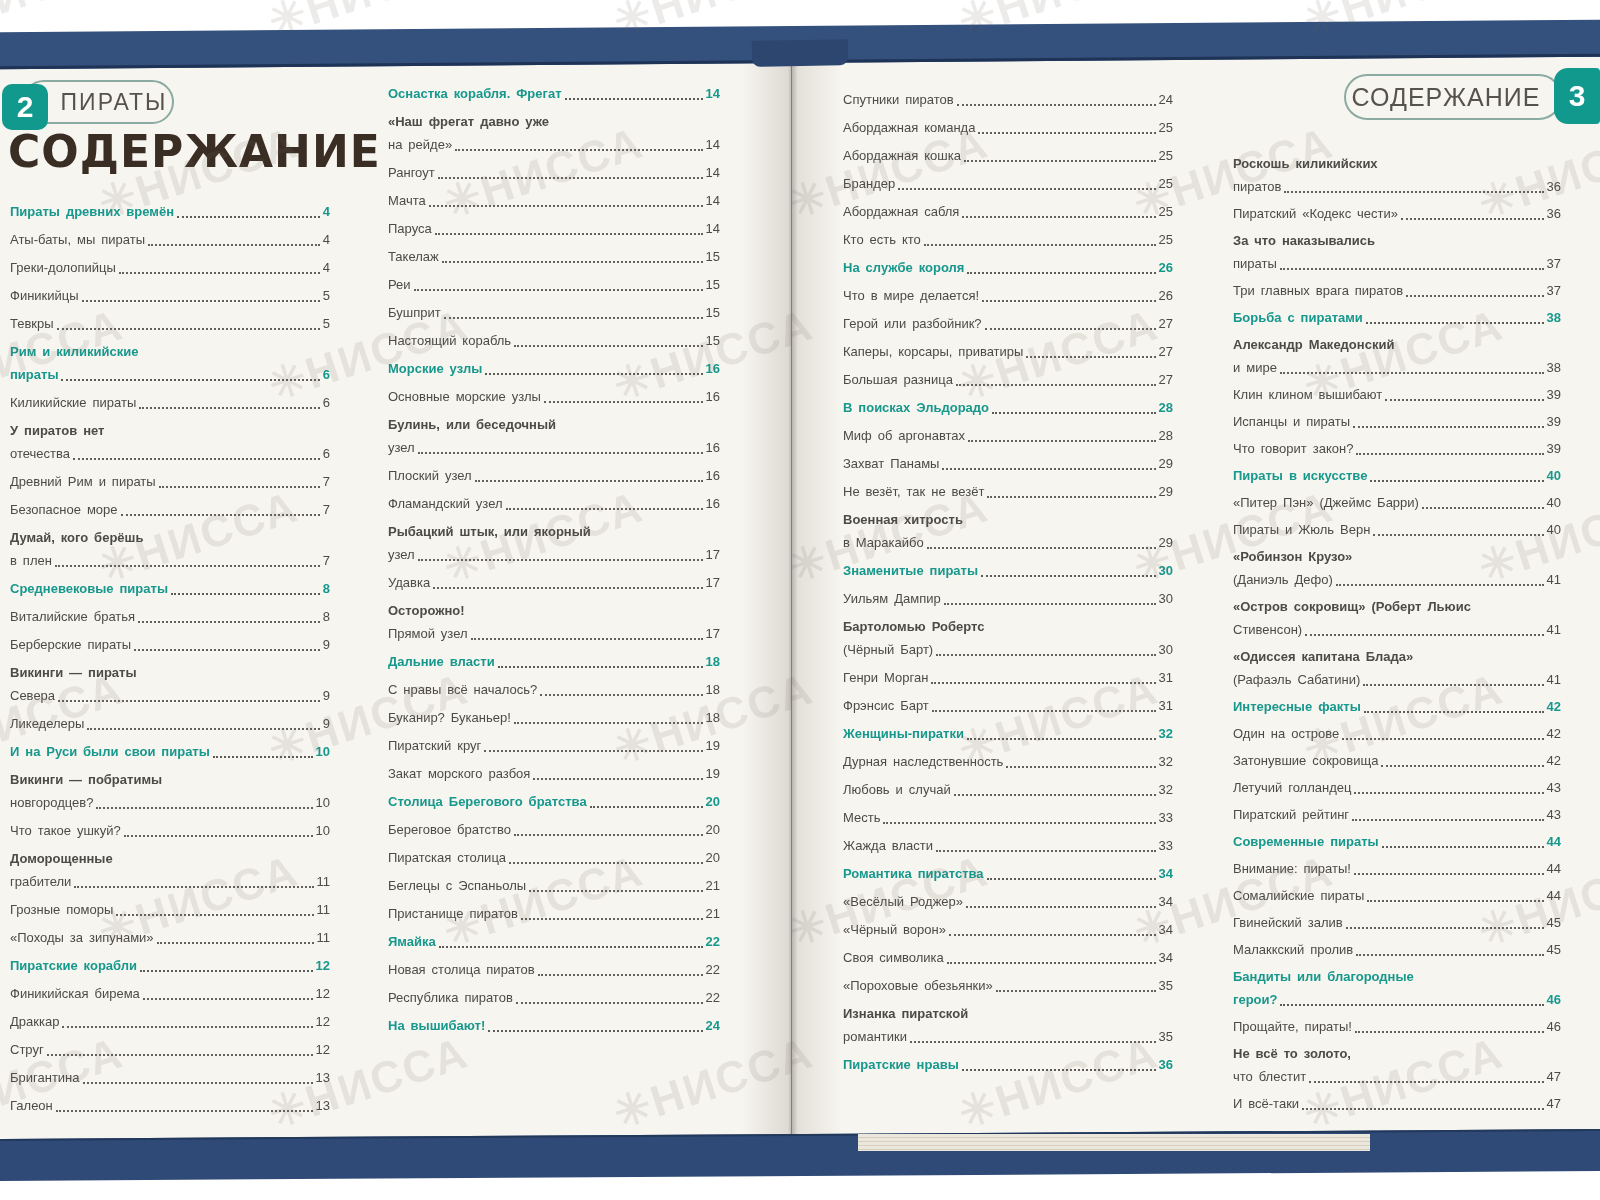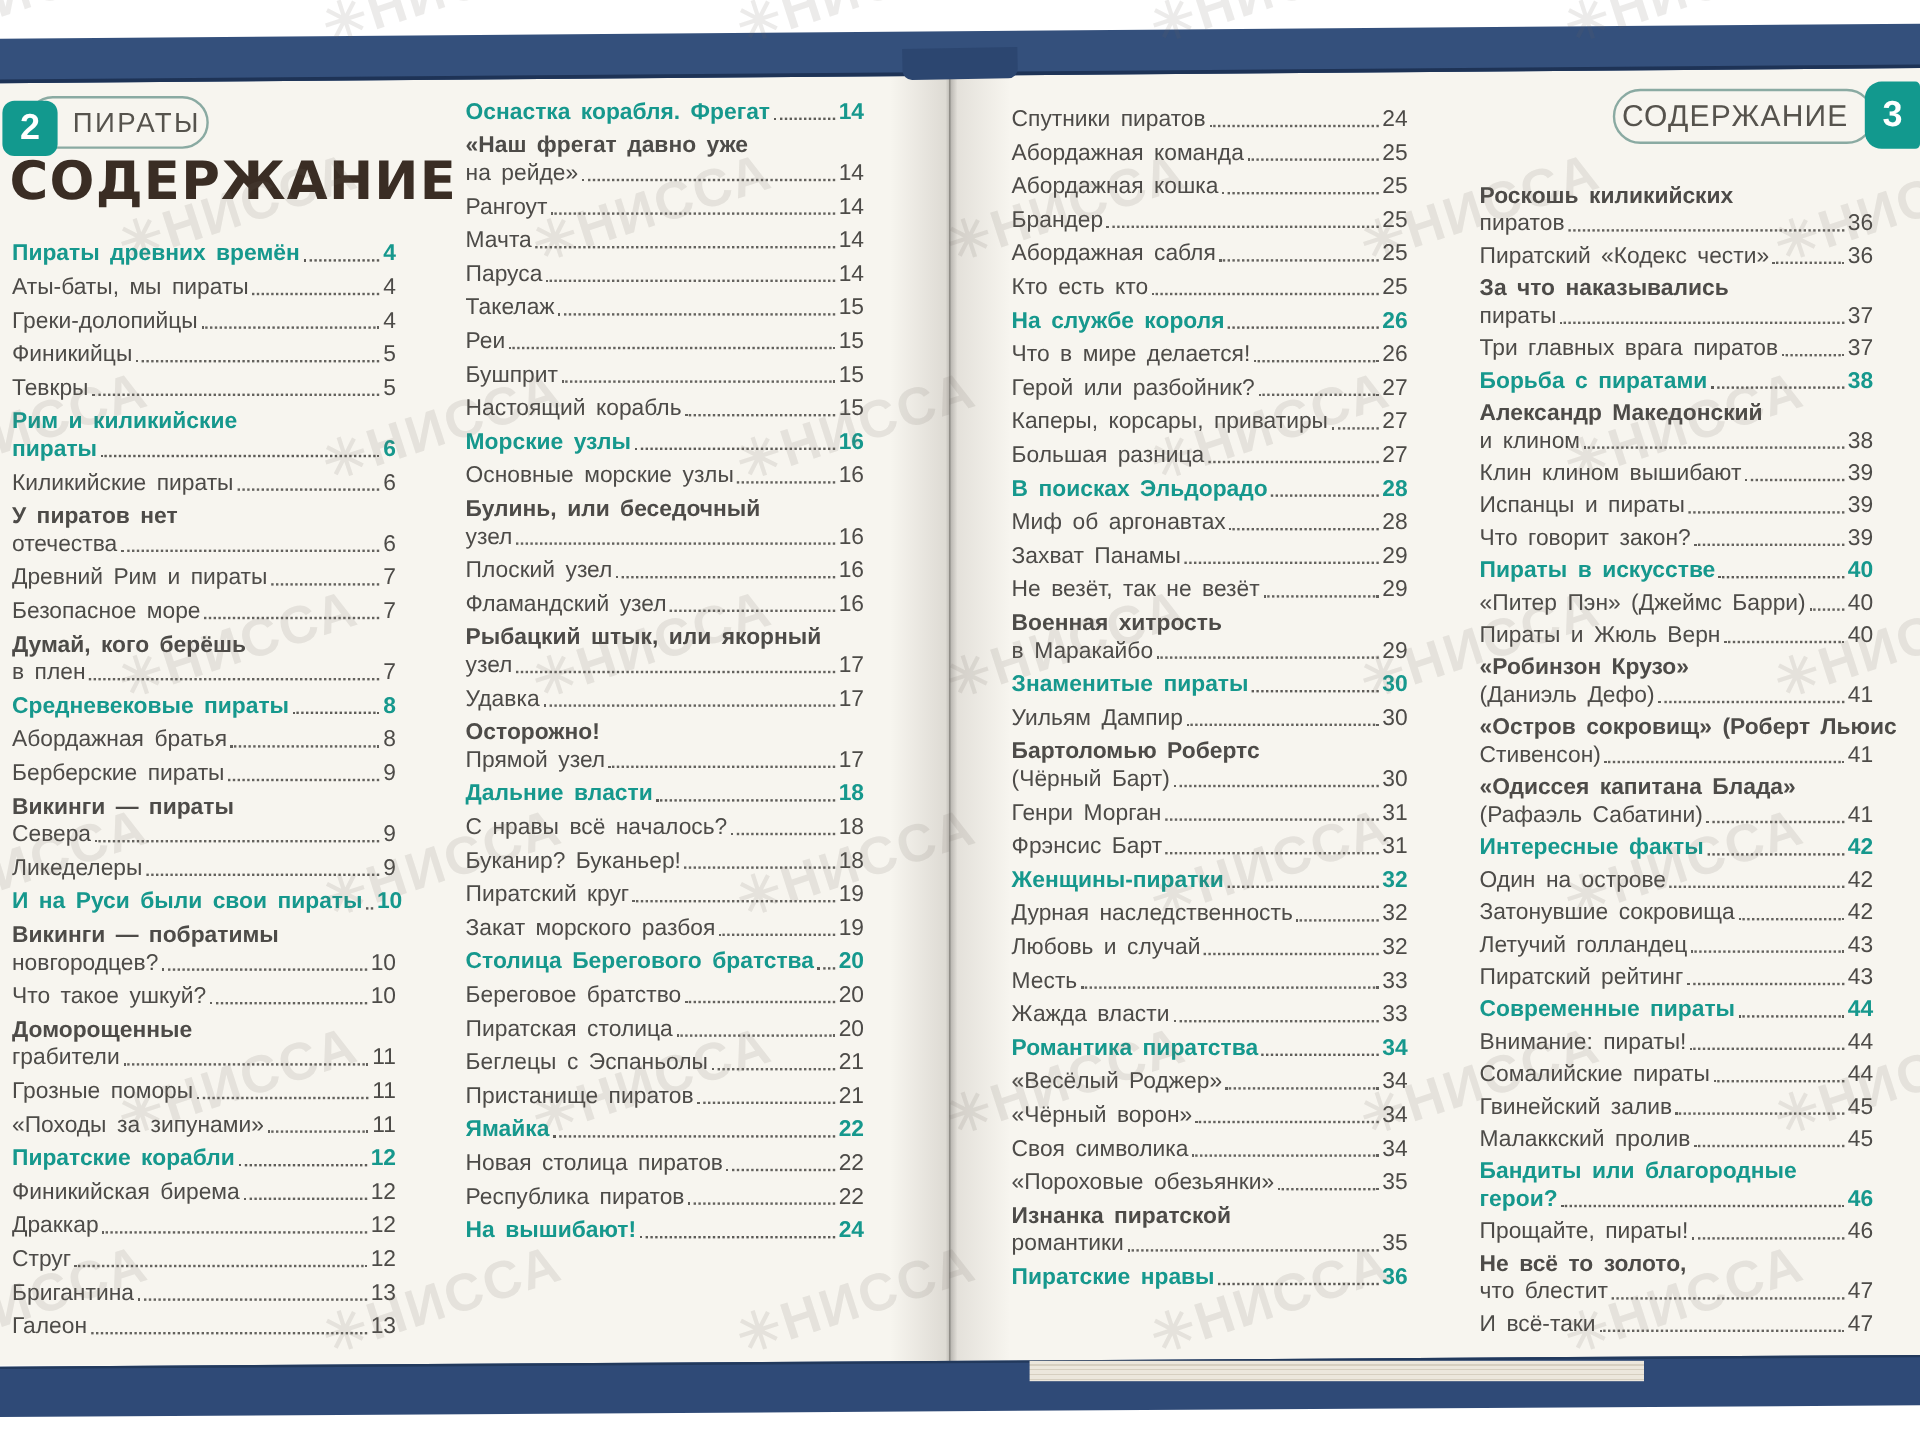--- a/index.html
+++ b/index.html
@@ -26,21 +26,21 @@
   .badge-left{left:2px;top:84px;width:46px;height:46px;border-radius:10px;font-size:30px;}
   .badge-right{right:0;top:68px;width:46px;height:56px;border-radius:14px 4px 4px 14px;font-size:30px;}
   .pill{position:absolute;border:2px solid #8aaaa2;border-radius:24px;display:flex;align-items:center;
         justify-content:center;box-sizing:border-box;color:#56534d;z-index:5;background:transparent;}
   .pill-left{left:22px;top:80px;width:152px;height:44px;padding-left:32px;font-size:23px;letter-spacing:2px;}
   .pill-right{right:38px;top:74px;width:218px;height:46px;padding-right:14px;font-size:25px;letter-spacing:1px;}
   .big-title{position:absolute;left:8px;top:126px;font-family:"DejaVu Sans",sans-serif;font-weight:bold;
         font-size:44px;letter-spacing:1px;color:#3a2d24;z-index:5;}
 
   
-  .toc-col{position:absolute;z-index:5;font-size:19px;line-height:23px;color:#4d4b48;word-spacing:0.18em;}
+  .toc-col{position:absolute;z-index:5;font-size:13px;line-height:23px;color:#4d4b48;word-spacing:0.18em;}
   .col1{left:10px;top:200px;width:320px;}
   .col2{left:388px;top:82px;width:332px;}
   .col3{left:843px;top:88px;width:330px;}
   .col4{left:1233px;top:152px;width:328px;}
   .toc-entry{margin-bottom:5px;}
   .col4 .toc-entry{margin-bottom:4px;}
   .toc-line1{white-space:nowrap;font-weight:bold;}
   .toc-lastline{display:flex;}
   .toc-text{white-space:nowrap;}
   .leader{flex:1 1 auto;min-width:6px;height:0;border-bottom:2px dotted #63615d;
@@ -164,21 +164,21 @@
       </div>
       <div class="toc-entry heading">
         <div class="toc-lastline">
           <span class="toc-text">Средневековые пираты</span>
           <span class="leader"></span>
           <span class="toc-page">8</span>
         </div>
       </div>
       <div class="toc-entry">
         <div class="toc-lastline">
-          <span class="toc-text">Абордажная братья</span>
+          <span class="toc-text">Виталийские братья</span>
           <span class="leader"></span>
           <span class="toc-page">8</span>
         </div>
       </div>
       <div class="toc-entry">
         <div class="toc-lastline">
           <span class="toc-text">Берберские пираты</span>
           <span class="leader"></span>
           <span class="toc-page">9</span>
         </div>
@@ -778,21 +778,21 @@
       <div class="toc-entry heading">
         <div class="toc-lastline">
           <span class="toc-text">Борьба с пиратами</span>
           <span class="leader"></span>
           <span class="toc-page">38</span>
         </div>
       </div>
       <div class="toc-entry">
         <div class="toc-line1">Александр Македонский</div>
         <div class="toc-lastline">
-          <span class="toc-text">и клином</span>
+          <span class="toc-text">и мире</span>
           <span class="leader"></span>
           <span class="toc-page">38</span>
         </div>
       </div>
       <div class="toc-entry">
         <div class="toc-lastline">
           <span class="toc-text">Клин клином вышибают</span>
           <span class="leader"></span>
           <span class="toc-page">39</span>
         </div>

